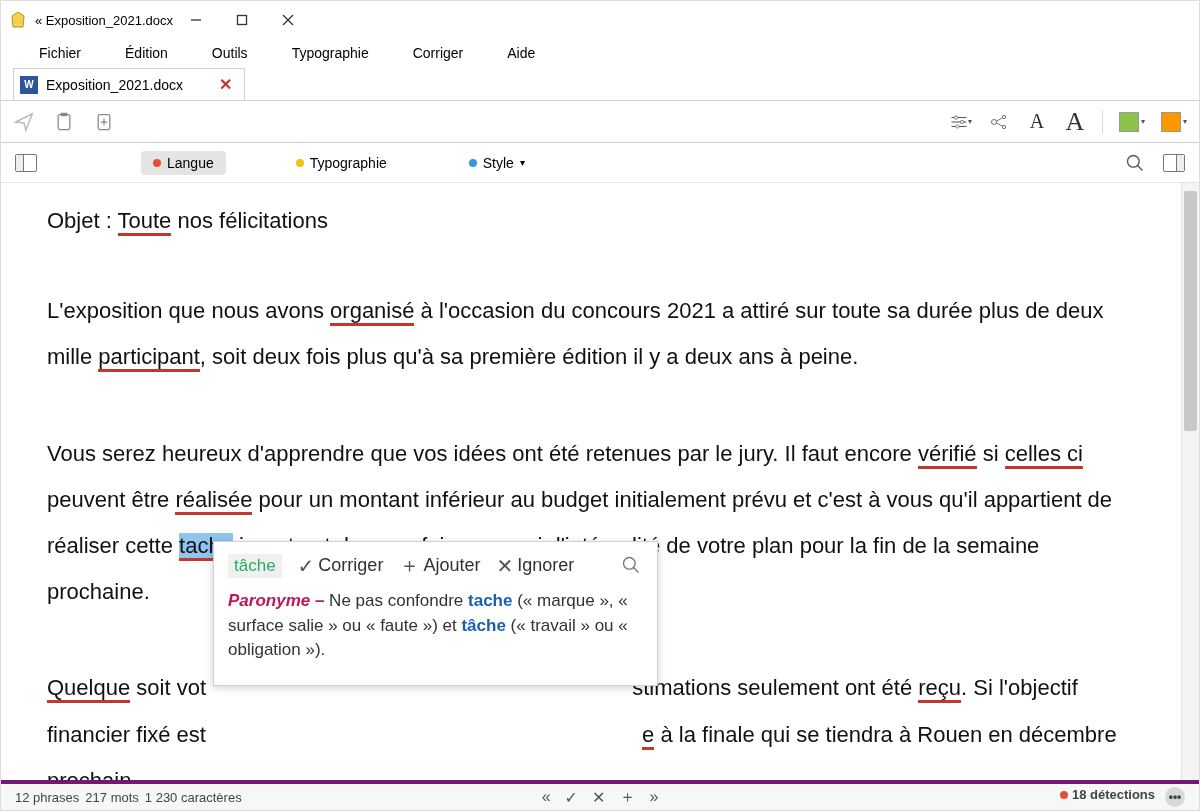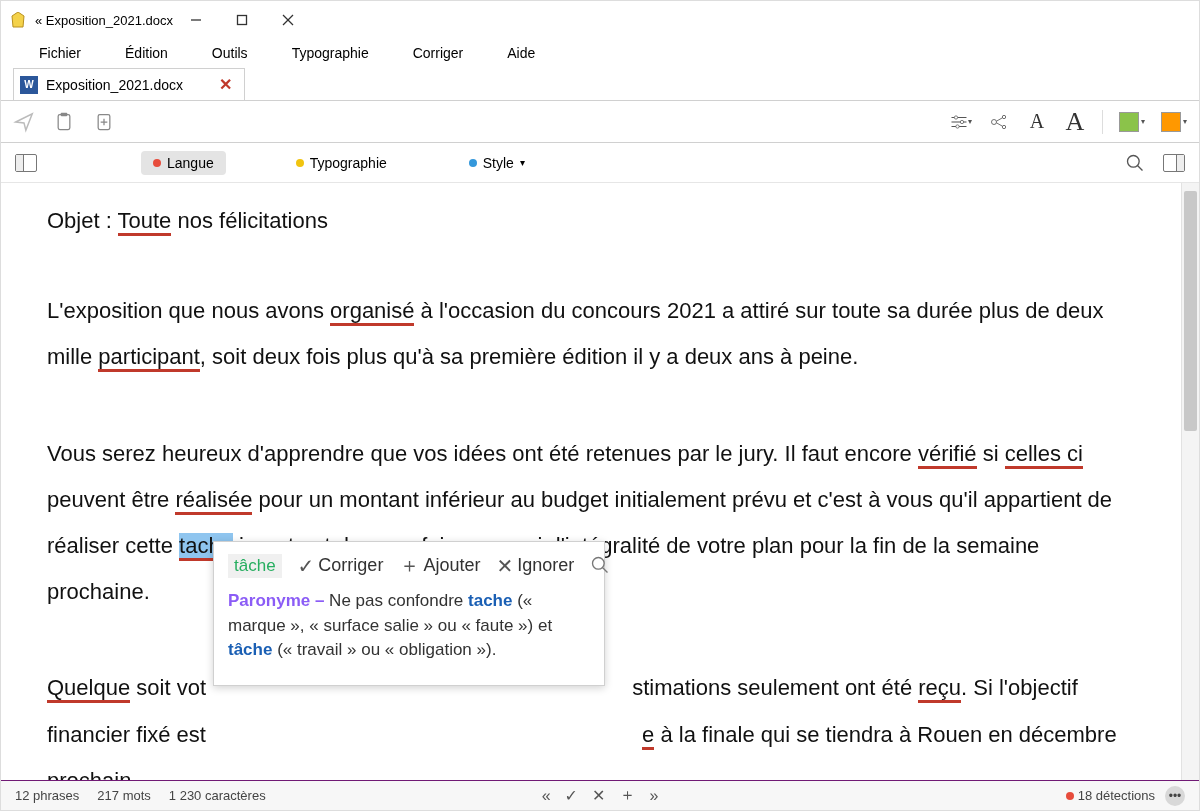--- a/index.html
+++ b/index.html
@@ -124,53 +124,53 @@
   .sel { background:#8fc5ef; }
   
   .scrollbar { width:18px; background:#f4f4f4; border-left:1px solid #e2e2e2; position:relative;}
   .scrollbar .thumb { position:absolute; left:2px; right:2px; top:8px; height:240px; background:#c8c8c8; border-radius:2px;}
 
   
   .popup {
     position:absolute;
     left: 212px;
     top: 540px;
-    width: 392px;
+    width: 445px;
     background:#fff;
     border:1px solid #d0d0d0;
     box-shadow: 0 2px 8px rgba(0,0,0,.18);
     font-size:17px;
     padding: 10px 14px 14px 14px;
     z-index:5;
   }
   .popup-head { display:flex; align-items:center; gap:16px; margin-bottom:10px;}
   .popup-head .sugg { color:#27ae60; font-weight:500; padding:2px 6px; background:#f0f0f0;}
   .popup-head .act { display:flex; align-items:center; gap:4px; color:#333; font-size:18px;}
   .popup-head .act .sym { font-size:20px; color:#555; }
   .popup-head .search { margin-left:auto; width:22px; height:22px;}
   .popup-body { font-size:17px; color:#333; line-height:1.45;}
   .popup-body p { margin-bottom:8px;}
-  .lbl-paronyme { color:#8b5cf6; font-weight:bold;}
+  .lbl-paronyme { color:#be185d; font-weight:bold;font-style:italic;}
   .lbl-accent { color:#d19a1f; font-weight:bold;}
   .kw { color:#1a5fb4; font-weight:bold;}
 
   
   .statusbar {
     height: 30px;
-    border-top:1px solid #701a75;
+    border-top:4px solid #701a75;
     display:flex;
     align-items:center;
     padding: 0 14px;
     font-size:13px;
     color:#444;
-    gap:18px;
+    gap:6px;
     background:#f7f7f7;
   }
   .statusbar .sb-center { position:absolute; left:50%; transform:translateX(-50%); display:flex; gap:14px; align-items:center; font-size:17px; color:#555;}
-  .statusbar .sb-right { margin-left:auto; display:flex; gap:10px; align-items:center;}
+  .statusbar .sb-right { margin-left:auto; display:flex; gap:10px; align-items:flex-start;font-weight:bold;}
   .sb-sym { font-size:16px; color:#555; }
   .det-dot { width:8px;height:8px;border-radius:50%; background:#e74c3c; display:inline-block; margin-right:4px;}
   .more { width:20px; height:20px; border-radius:50%; background:#d8d8d8; display:flex; align-items:center; justify-content:center; font-size:12px;}
 
   svg { display:block; }
 </style>
 </head>
 <body>
 
 <div class="titlebar">

